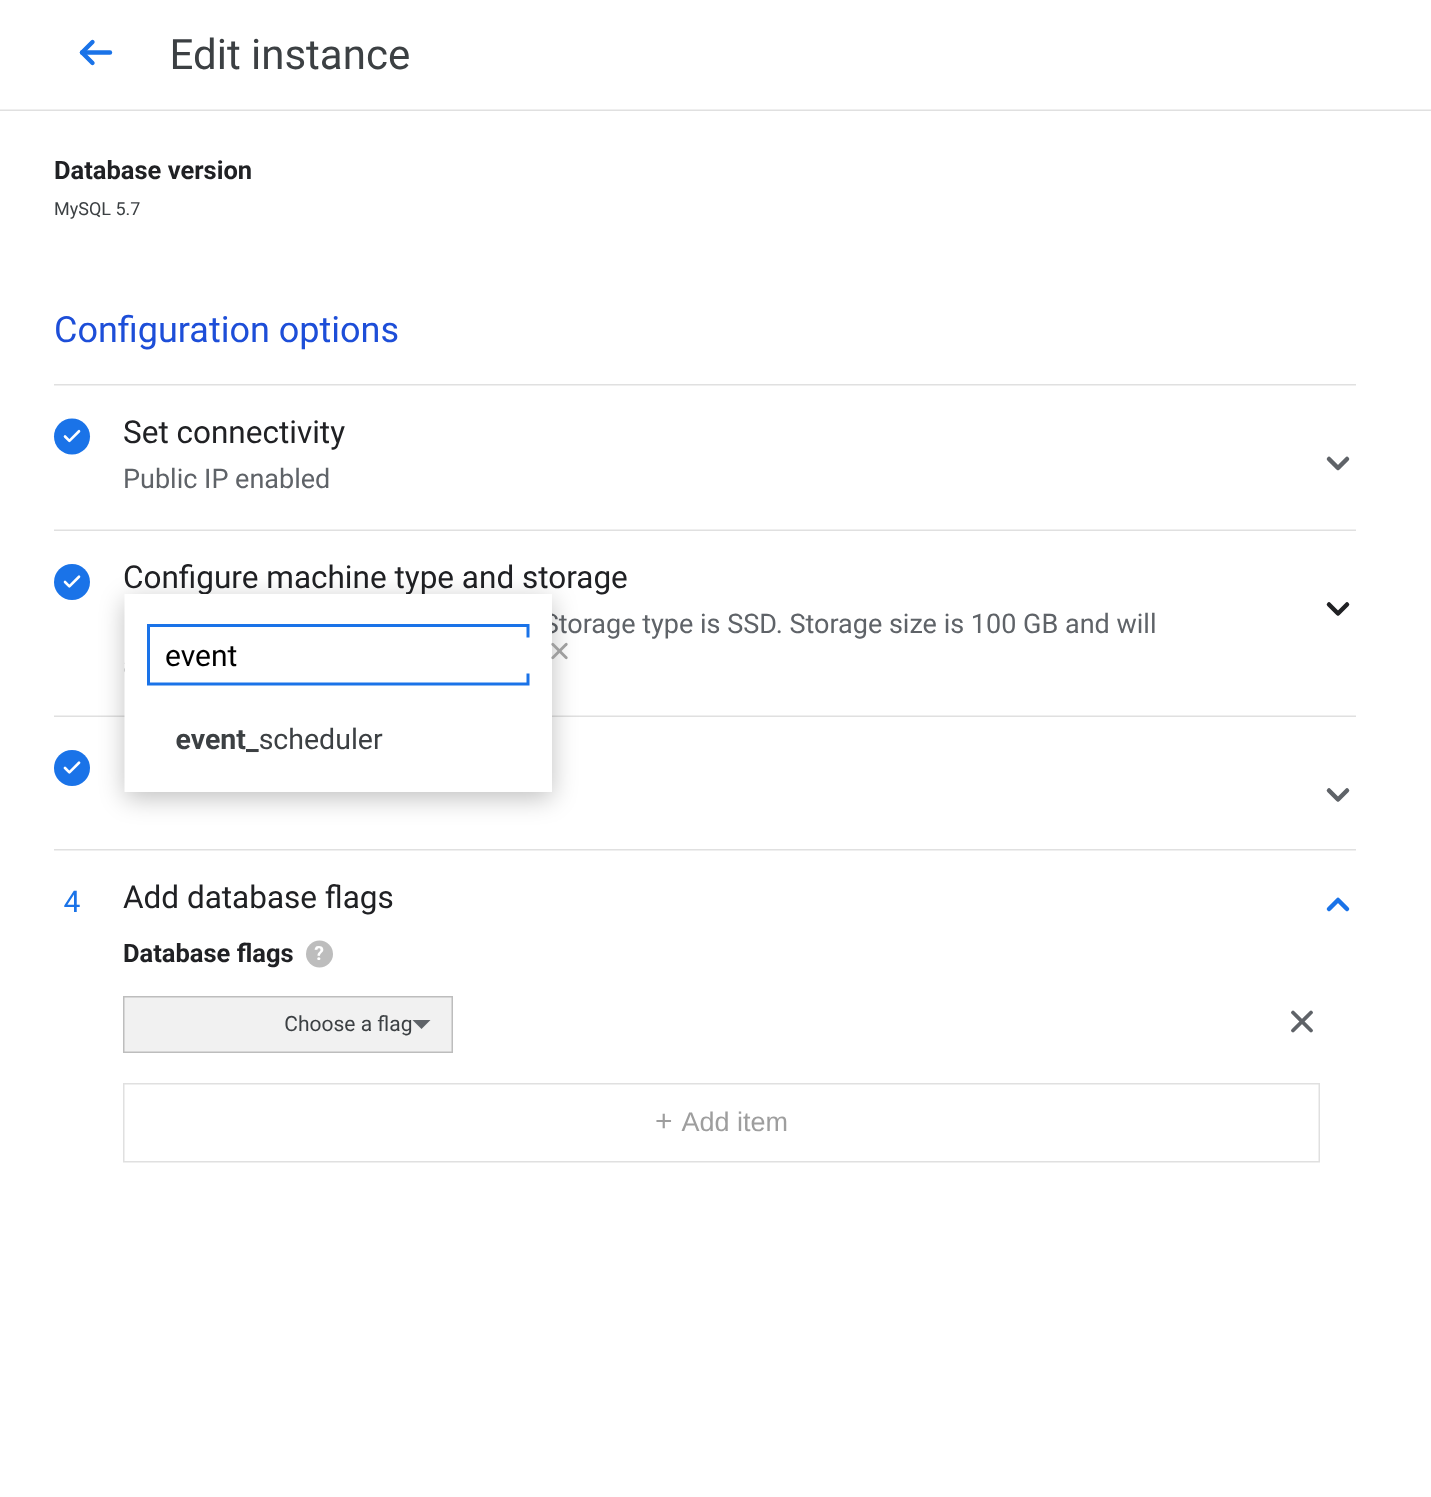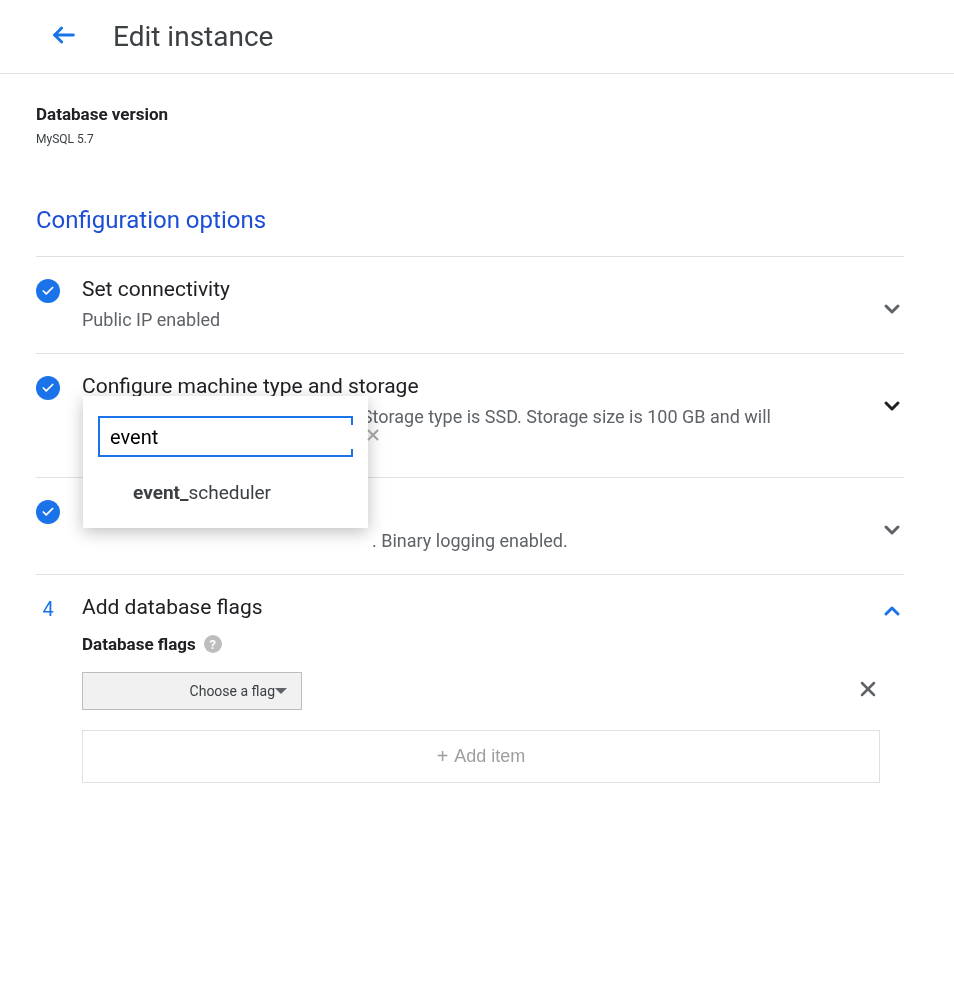--- a/index.html
+++ b/index.html
@@ -211,21 +211,20 @@
     .autocomplete-clear {
       color: #9e9e9e;
       cursor: pointer;
       font-size: 22px;
     }
     .autocomplete-item {
       padding: 14px 34px;
       font-size: 19px;
       cursor: pointer;
       color: #3c4043;
-      margin-left: 16px;
     }
     .autocomplete-item b {
       font-weight: 700;
     }
   </style>
 </head>
 <body>
 
 <div class="header">
   <span class="back-arrow">
@@ -302,21 +301,20 @@
   <div class="section">
     <div class="section-icon">
       <div class="check-circle">
         <svg width="14" height="14" viewBox="0 0 24 24" fill="none" stroke="#fff" stroke-width="3" stroke-linecap="round" stroke-linejoin="round">
             <polyline points="20 6 9 17 4 12"></polyline>
           </svg>
       </div>
     </div>
     <div class="section-body">
       <div class="section-title">&nbsp;</div>
-      <div class="section-subtitle" style="padding-left:290px;"><span>. Binary logging enabled.</span></div>
     </div>
     <span class="chevron">
       <svg width="24" height="24" viewBox="0 0 24 24" fill="none" stroke="currentColor" stroke-width="3" stroke-linecap="round" stroke-linejoin="round">
           <polyline points="6 9 12 15 18 9"></polyline>
         </svg>
     </span>
   </div>
 
   <div class="section" style="border-bottom:none;">
     <div class="section-icon">

